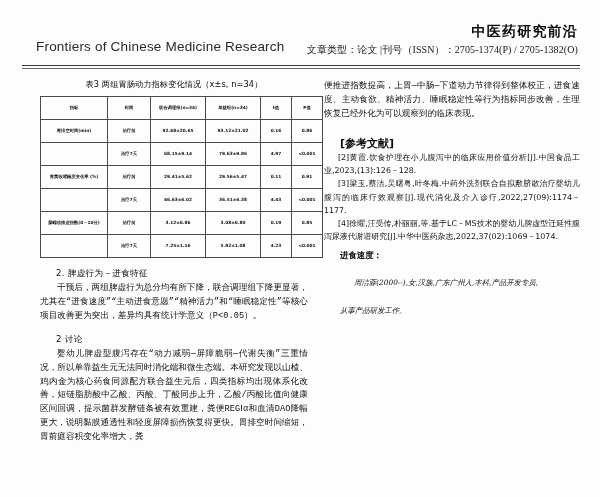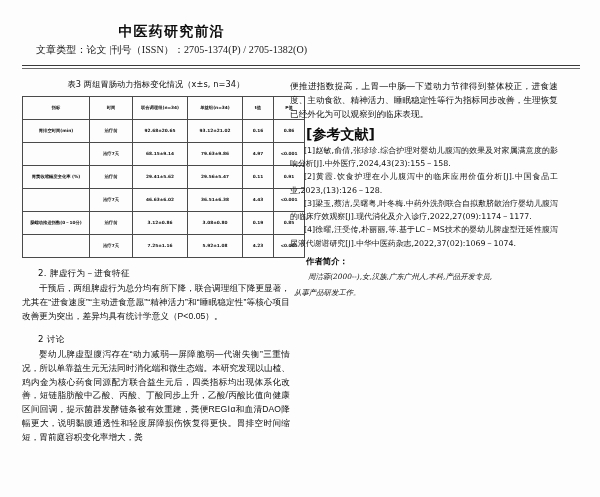--- a/index.html
+++ b/index.html
@@ -34,21 +34,21 @@
   }
   .journal-en {
     font-family: "Liberation Sans", "DejaVu Sans", sans-serif;
     font-size: 13.5px;
     letter-spacing: 0.2px;
     color: #2a2a2a;
     white-space: nowrap;
     padding-bottom: 2px;
   }
   .masthead-right {
-    text-align: center;
+    text-align: right;
     line-height: 1.35;
   }
   .journal-cn {
     font-family: "DejaVu Sans", "Liberation Sans", sans-serif;
     font-size: 14px;
     font-weight: bold;
     color: #0d0d0d;
     letter-spacing: 1.2px;
     white-space: nowrap;
   }
@@ -75,22 +75,23 @@
   }
   .rule2 {
     height: 0;
     border-top: 0.7px solid #6a6a6a;
     margin: 1.5px 20px 0 22px;
   }
 
   
   .columns {
     display: flex;
-    padding: 10px 20px 0 22px;
-    box-sizing: border-box;
+    padding: 10px 20px 0 40px;
+    box-sizing: border-box;
+    gap: 16px;
   }
   .col {
     width: 268px;
     box-sizing: border-box;
   }
   .col-left { }
   .col-right { }
 
   
   .table-caption {
@@ -132,35 +133,35 @@
     font-size: 8.6px;
     font-weight: normal;
     font-family: "DejaVu Sans", "Liberation Sans", sans-serif;
     color: #0b0b0b;
     margin: 10px 0 2px 0;
     text-indent: 16px;
     letter-spacing: 0.3px;
   }
   .para {
     font-size: 8.6px;
-    font-family: Liberation Sans, sans-serif;
+    font-family: Liberation Mono, monospace;
     color: #101010;
     line-height: 1.62;
     text-align: justify;
     text-indent: 17px;
     margin: 1px 0 0 0;
     letter-spacing: 0.05px;
   }
   .para.noindent { text-indent: 0; }
 
   .ref-head {
-    font-size: 14px;
-    font-weight: bold;
-    font-family: "DejaVu Sans", "Liberation Sans", sans-serif;
-    margin: 4px 0 0 0;
+    font-size: 11px;
+    font-weight: bold;
+    font-family: "DejaVu Sans", "Liberation Sans", sans-serif;
+    margin: 14px 0 0 0;
     text-indent: 16px;
     color: #0b0b0b;
   }
   .ref {
     font-size: 7.9px;
     font-family: "DejaVu Sans", "Liberation Sans", sans-serif;
     color: #121212;
     line-height: 1.68;
     text-align: justify;
     text-indent: 14px;
@@ -175,30 +176,31 @@
     color: #0b0b0b;
   }
   .bio {
     font-size: 7.4px;
     font-family: "DejaVu Serif", "Liberation Serif", serif;
     font-style: italic;
     color: #151515;
     line-height: 1.7;
     text-align: justify;
     text-indent: 14px;
-    margin: 4px;
+    margin: 16px;
   }
   .bio.noindent { text-indent: 0; }
 </style>
 </head>
 <body>
 
 <div class="page">
 
   <div class="masthead">
+    <div class="journal-en">Frontiers of Chinese Medicine Research</div>
     <div class="masthead-right">
       <div class="journal-cn">中医药研究前沿</div>
       <div class="issn-line">文章类型：论文 |刊号（ISSN）：2705-1374(P) / 2705-1382(O)</div>
     </div>
   </div>
   <div class="rule"></div>
   <div class="rule2"></div>
 
   <div class="columns">
 
@@ -273,26 +275,25 @@
       <div class="sec-head">2 讨论</div>
       <p class="para">婴幼儿脾虚型腹泻存在“动力减弱—屏障脆弱—代谢失衡”三重情况，所以单靠益生元无法同时消化端和微生态端。本研究发现以山楂、鸡内金为核心药食同源配方联合益生元后，四类指标均出现体系化改善，短链脂肪酸中乙酸、丙酸、丁酸同步上升，乙酸/丙酸比值向健康区间回调，提示菌群发酵链条被有效重建，粪便REGⅠα和血清DAO降幅更大，说明黏膜通透性和轻度屏障损伤恢复得更快。胃排空时间缩短，胃前庭容积变化率增大，粪</p>
 
     </div>
 
     <div class="col col-right">
 
       <p class="para noindent">便推进指数提高，上胃—中肠—下道动力节律得到整体校正，进食速度、主动食欲、精神活力、睡眠稳定性等行为指标同步改善，生理恢复已经外化为可以观察到的临床表现。</p>
 
       <div class="ref-head">[参考文献]</div>
-      <p class="ref">[1]赵敏,俞倩,张珍珍.综合护理对婴幼儿腹泻的效果及对家属满意度的影响分析[J].中外医疗,2024,43(23):155－158.</p>
       <p class="ref">[2]黄霞.饮食护理在小儿腹泻中的临床应用价值分析[J].中国食品工业,2023,(13):126－128.</p>
       <p class="ref">[3]梁玉,蔡洁,吴曙粤,叶冬梅.中药外洗剂联合自拟敷脐散治疗婴幼儿腹泻的临床疗效观察[J].现代消化及介入诊疗,2022,27(09):1174－1177.</p>
       <p class="ref">[4]徐曜,汪受传,朴丽丽,等.基于LC－MS技术的婴幼儿脾虚型迁延性腹泻尿液代谢谱研究[J].中华中医药杂志,2022,37(02):1069－1074.</p>
 
-      <div class="bio-head">作者简介：</div>
+      <div class="bio-head">进食速度：</div>
       <p class="bio">周洁蓉(2000--),女,汉族,广东广州人,本科,产品开发专员,</p>
       <p class="bio noindent">从事产品研发工作。</p>
 
     </div>
 
   </div>
 
 </div>
 
 </body></html>

